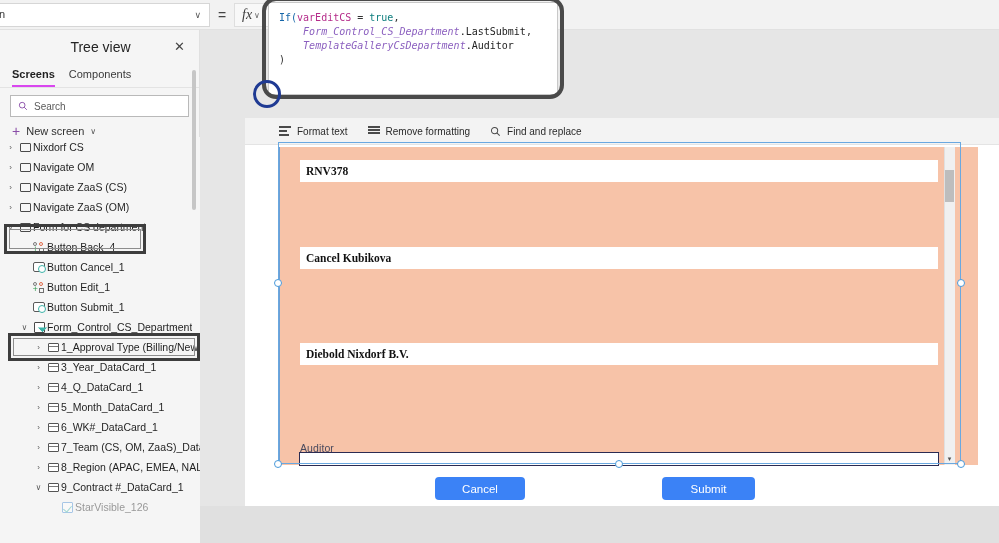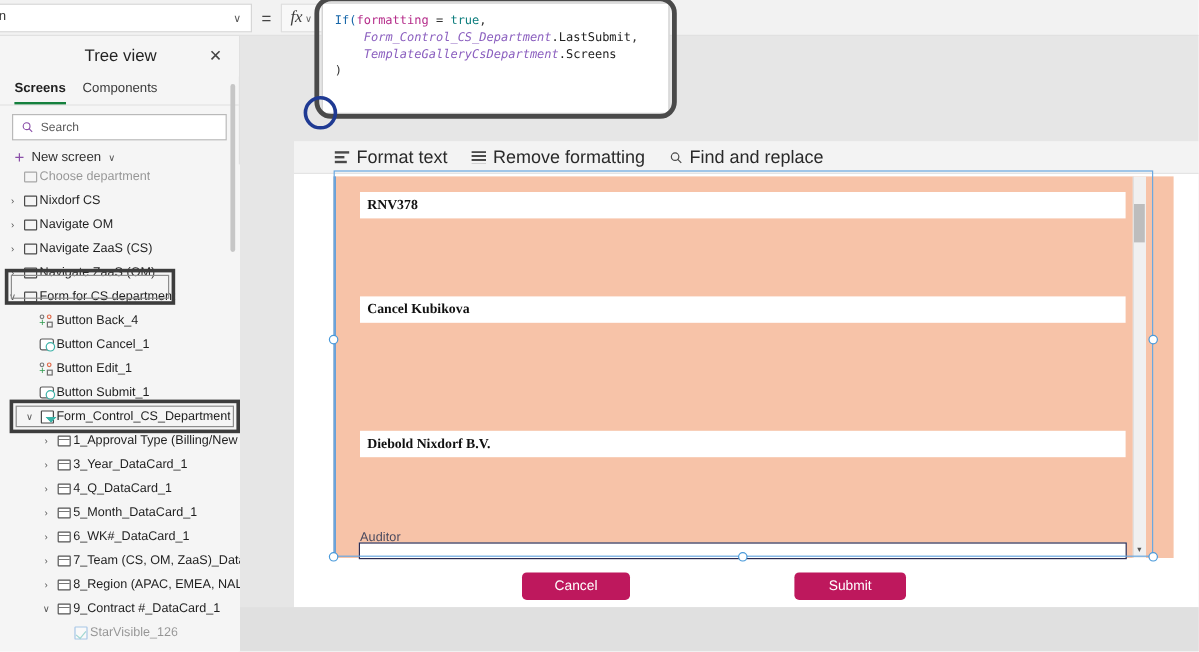--- a/index.html
+++ b/index.html
@@ -86,21 +86,21 @@
     position: absolute; right: 14px; top: 10px;
     font-size: 13px; color: #444; line-height: 1; cursor: pointer;
   }
   .tabs {
     display: flex; gap: 14px; padding: 4px 12px 0 12px;
     border-bottom: 1px solid #e3e3e3; height: 24px;
   }
   .tab {
     font-size: 11px; color: #3a3a3a; padding-bottom: 4px; cursor: pointer;
   }
-  .tab.active { color: #1f1f1f; border-bottom: 2px solid #15803d; font-weight: 600; }
+  .tab.active { color: #1f1f1f; border-bottom: 2px solid #d946ef; font-weight: 600; }
   .search-wrap { padding: 7px 10px 4px 10px; }
   .search-box {
     display: flex; align-items: center; gap: 6px; height: 22px;
     background: #ffffff; border: 1px solid #b9b9b9; padding: 0 7px;
   }
   .search-box .ph { font-size: 10px; color: #5a5a5a; }
   .mag { width: 10px; height: 10px; }
   .newscreen {
     display: flex; align-items: center; gap: 6px;
     padding: 3px 10px 5px 12px; font-size: 11px; color: #2f2f2f;
@@ -176,21 +176,21 @@
   }
   .app-frame {
     position: absolute; left: 245px; top: 118px; width: 754px; height: 388px;
     background: #ffffff;
   }
   .fmt-toolbar {
     position: absolute; left: 0; top: 0; width: 754px; height: 27px;
     background: #f3f3f3; border-bottom: 1px solid #e4e4e4;
     display: flex; align-items: center; gap: 20px; padding-left: 34px;
   }
-  .fmt-item { display: flex; align-items: center; gap: 6px; font-size: 15px; color: #2a2a2a; cursor: pointer; }
+  .fmt-item { display: flex; align-items: center; gap: 6px; font-size: 10px; color: #2a2a2a; cursor: pointer; }
   .ico-lines { width: 12px; height: 10px; display:flex; flex-direction:column; justify-content:space-between; }
   .ico-lines i { display:block; height:1.6px; background:#4a4a4a; }
   .ico-lines i:nth-child(1){width:12px;} .ico-lines i:nth-child(2){width:8px;} .ico-lines i:nth-child(3){width:10px;}
   .ico-block { width: 12px; height: 10px; background: repeating-linear-gradient(to bottom,#4a4a4a 0 1.6px,#f3f3f3 1.6px 3.2px); }
 
   
   .form-card {
     position: absolute; left: 33px; top: 29px; width: 700px; height: 318px;
     background: #F7C3A8; overflow: hidden;
   }
@@ -238,21 +238,21 @@
     background: #bdbdbd;
   }
   .canvas-sb-arrow {
     position: absolute; left: 945px; top: 452px; width: 9px; height: 10px;
     font-size: 7px; color: #555; text-align: center; line-height: 10px;
   }
 
   .btn-row { position: absolute; left: 0; top: 355px; width: 754px; height: 33px; }
   .pbtn {
     position: absolute; height: 23px; border-radius: 4px;
-    background: #be185d; color: #ffffff;
+    background: #3b82f6; color: #ffffff;
     display: flex; align-items: center; justify-content: center;
     font-size: 11.5px; cursor: pointer;
   }
   .pbtn.cancel { left: 190px; top: 4px; width: 90px; }
   .pbtn.submit { left: 417px; top: 4px; width: 93px; }
 
   .bottom-strip {
     position: absolute; left: 200px; top: 506px; width: 799px; height: 37px;
     background: #e0e0e0;
   }
@@ -268,23 +268,23 @@
       <span class="caret">∨</span>
     </div>
     <div class="equals">=</div>
     <div class="fx-box">
       <span class="fx">fx</span>
       <span class="caret2">∨</span>
     </div>
   </div>
 
   <div class="formula-pop">
-    <div class="formula-code"><span class="tok-fn">If(</span><span class="tok-var">formatting</span><span class="tok-pun"> = </span><span class="tok-kw">true</span><span class="tok-pun">,</span>
+    <div class="formula-code"><span class="tok-fn">If(</span><span class="tok-var">varEditCS</span><span class="tok-pun"> = </span><span class="tok-kw">true</span><span class="tok-pun">,</span>
     <span class="tok-ctl">Form_Control_CS_Department</span><span class="tok-prop">.LastSubmit</span><span class="tok-pun">,</span>
-    <span class="tok-ctl">TemplateGalleryCsDepartment</span><span class="tok-prop">.Screens</span>
+    <span class="tok-ctl">TemplateGalleryCsDepartment</span><span class="tok-prop">.Auditor</span>
 <span class="tok-pun">)</span></div>
   </div>
   <div class="anno-rect"></div>
   <div class="anno-circle"></div>
 
   <div class="tree-panel">
     <div class="tree-head">
       <span class="tree-title">Tree view</span>
       <span class="close-x">✕</span>
     </div>
@@ -301,27 +301,20 @@
         <span class="ph">Search</span>
       </div>
     </div>
     <div class="newscreen">
       <span class="plus">+</span>
       <span>New screen</span>
       <span class="chev-sm">∨</span>
     </div>
 
     <div class="tree-scroll" id="treeList">
-        <div class="t-row" style="opacity: 0.45;">
-          <span class="exp" style="margin-left:4px"></span>
-          <span class="t-ico">
-            <span class="ico-screen"></span>
-          </span>
-          <span class="t-lbl">Choose department</span>
-        </div>
         <div class="t-row">
           <span class="exp" style="margin-left:4px">›</span>
           <span class="t-ico">
             <span class="ico-screen"></span>
           </span>
           <span class="t-lbl">Nixdorf CS</span>
         </div>
         <div class="t-row">
           <span class="exp" style="margin-left:4px">›</span>
           <span class="t-ico">
@@ -496,21 +489,21 @@
     </div>
 
     <div class="form-card">
       <div class="f-field" style="top:13px;">
         <div class="f-input">RNV378</div>
       </div>
       <div class="f-field" style="top:95px;">
         <div class="f-input" style="margin-top:5px;">Cancel Kubikova</div>
       </div>
       <div class="f-field" style="top:196px;">
-        <div class="f-input" style="margin-top:16px;">Diebold Nixdorf B.V.</div>
+        <div class="f-input" style="margin-top:0;">Diebold Nixdorf B.V.</div>
       </div>
       <div class="f-field" style="top:295px;">
         <div class="f-label plain">Auditor</div>
       </div>
     </div>
     <div class="fc-left"></div>
 
     <div class="canvas-sb-track" style="left:699px; top:29px; height:318px;"></div>
     <div class="canvas-sb-thumb" style="left:700px; top:52px;"></div>
     <div class="canvas-sb-arrow" style="left:700px; top:336px;">▾</div>

